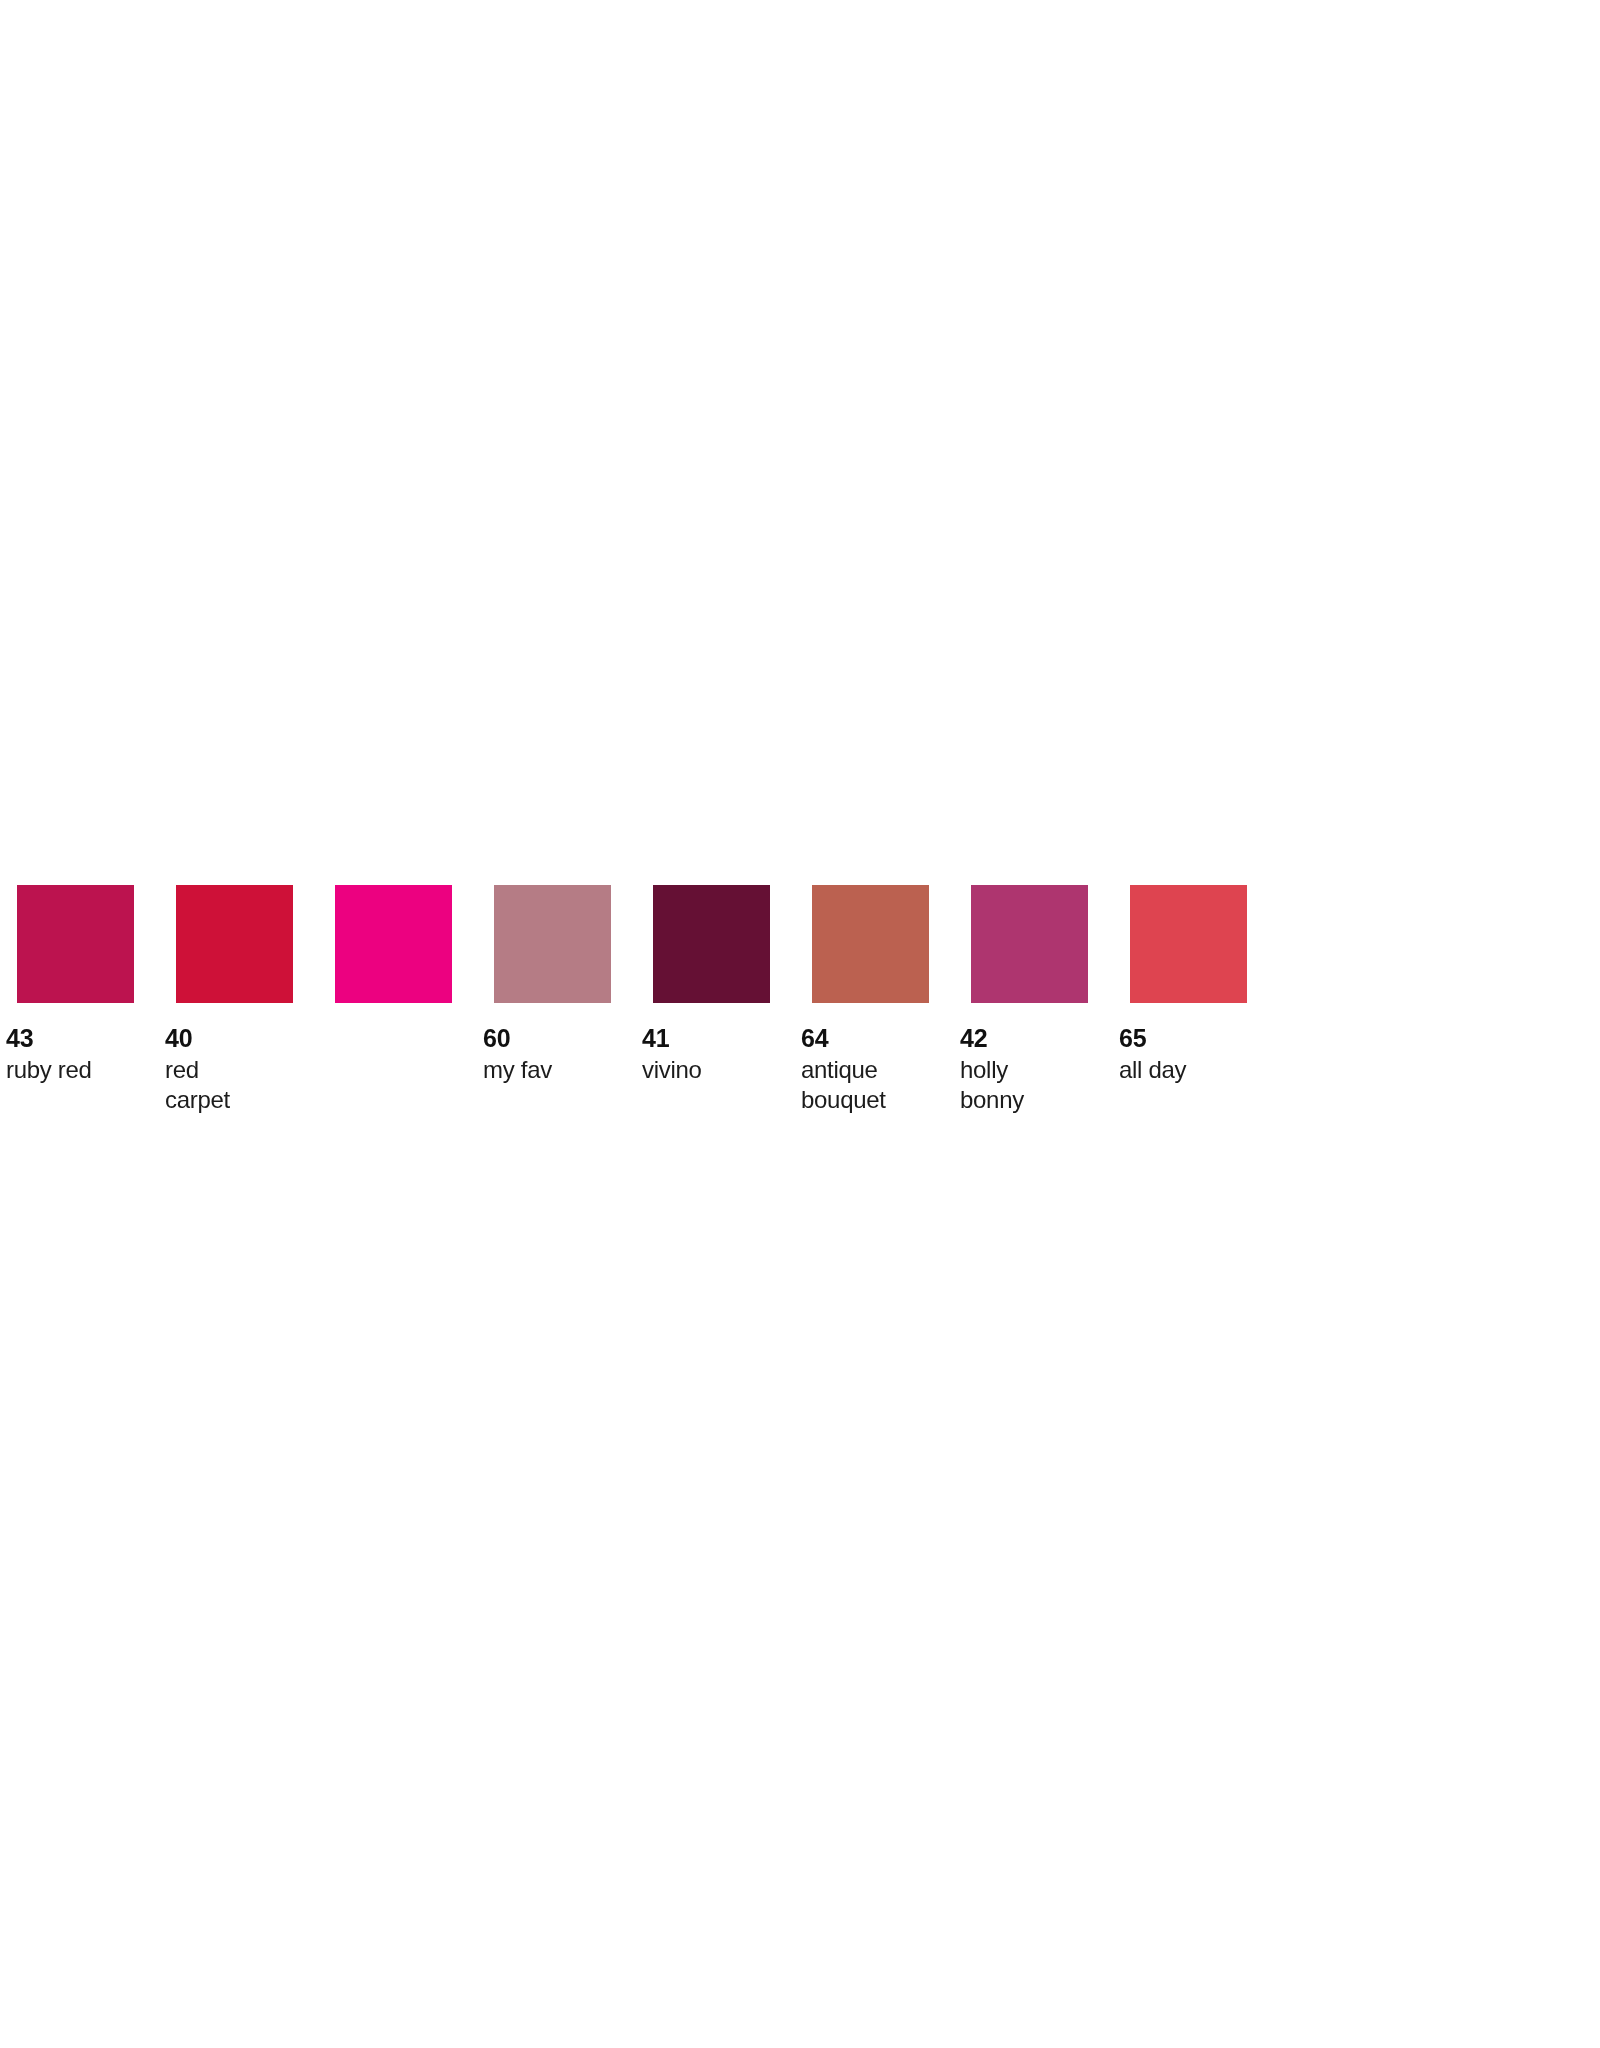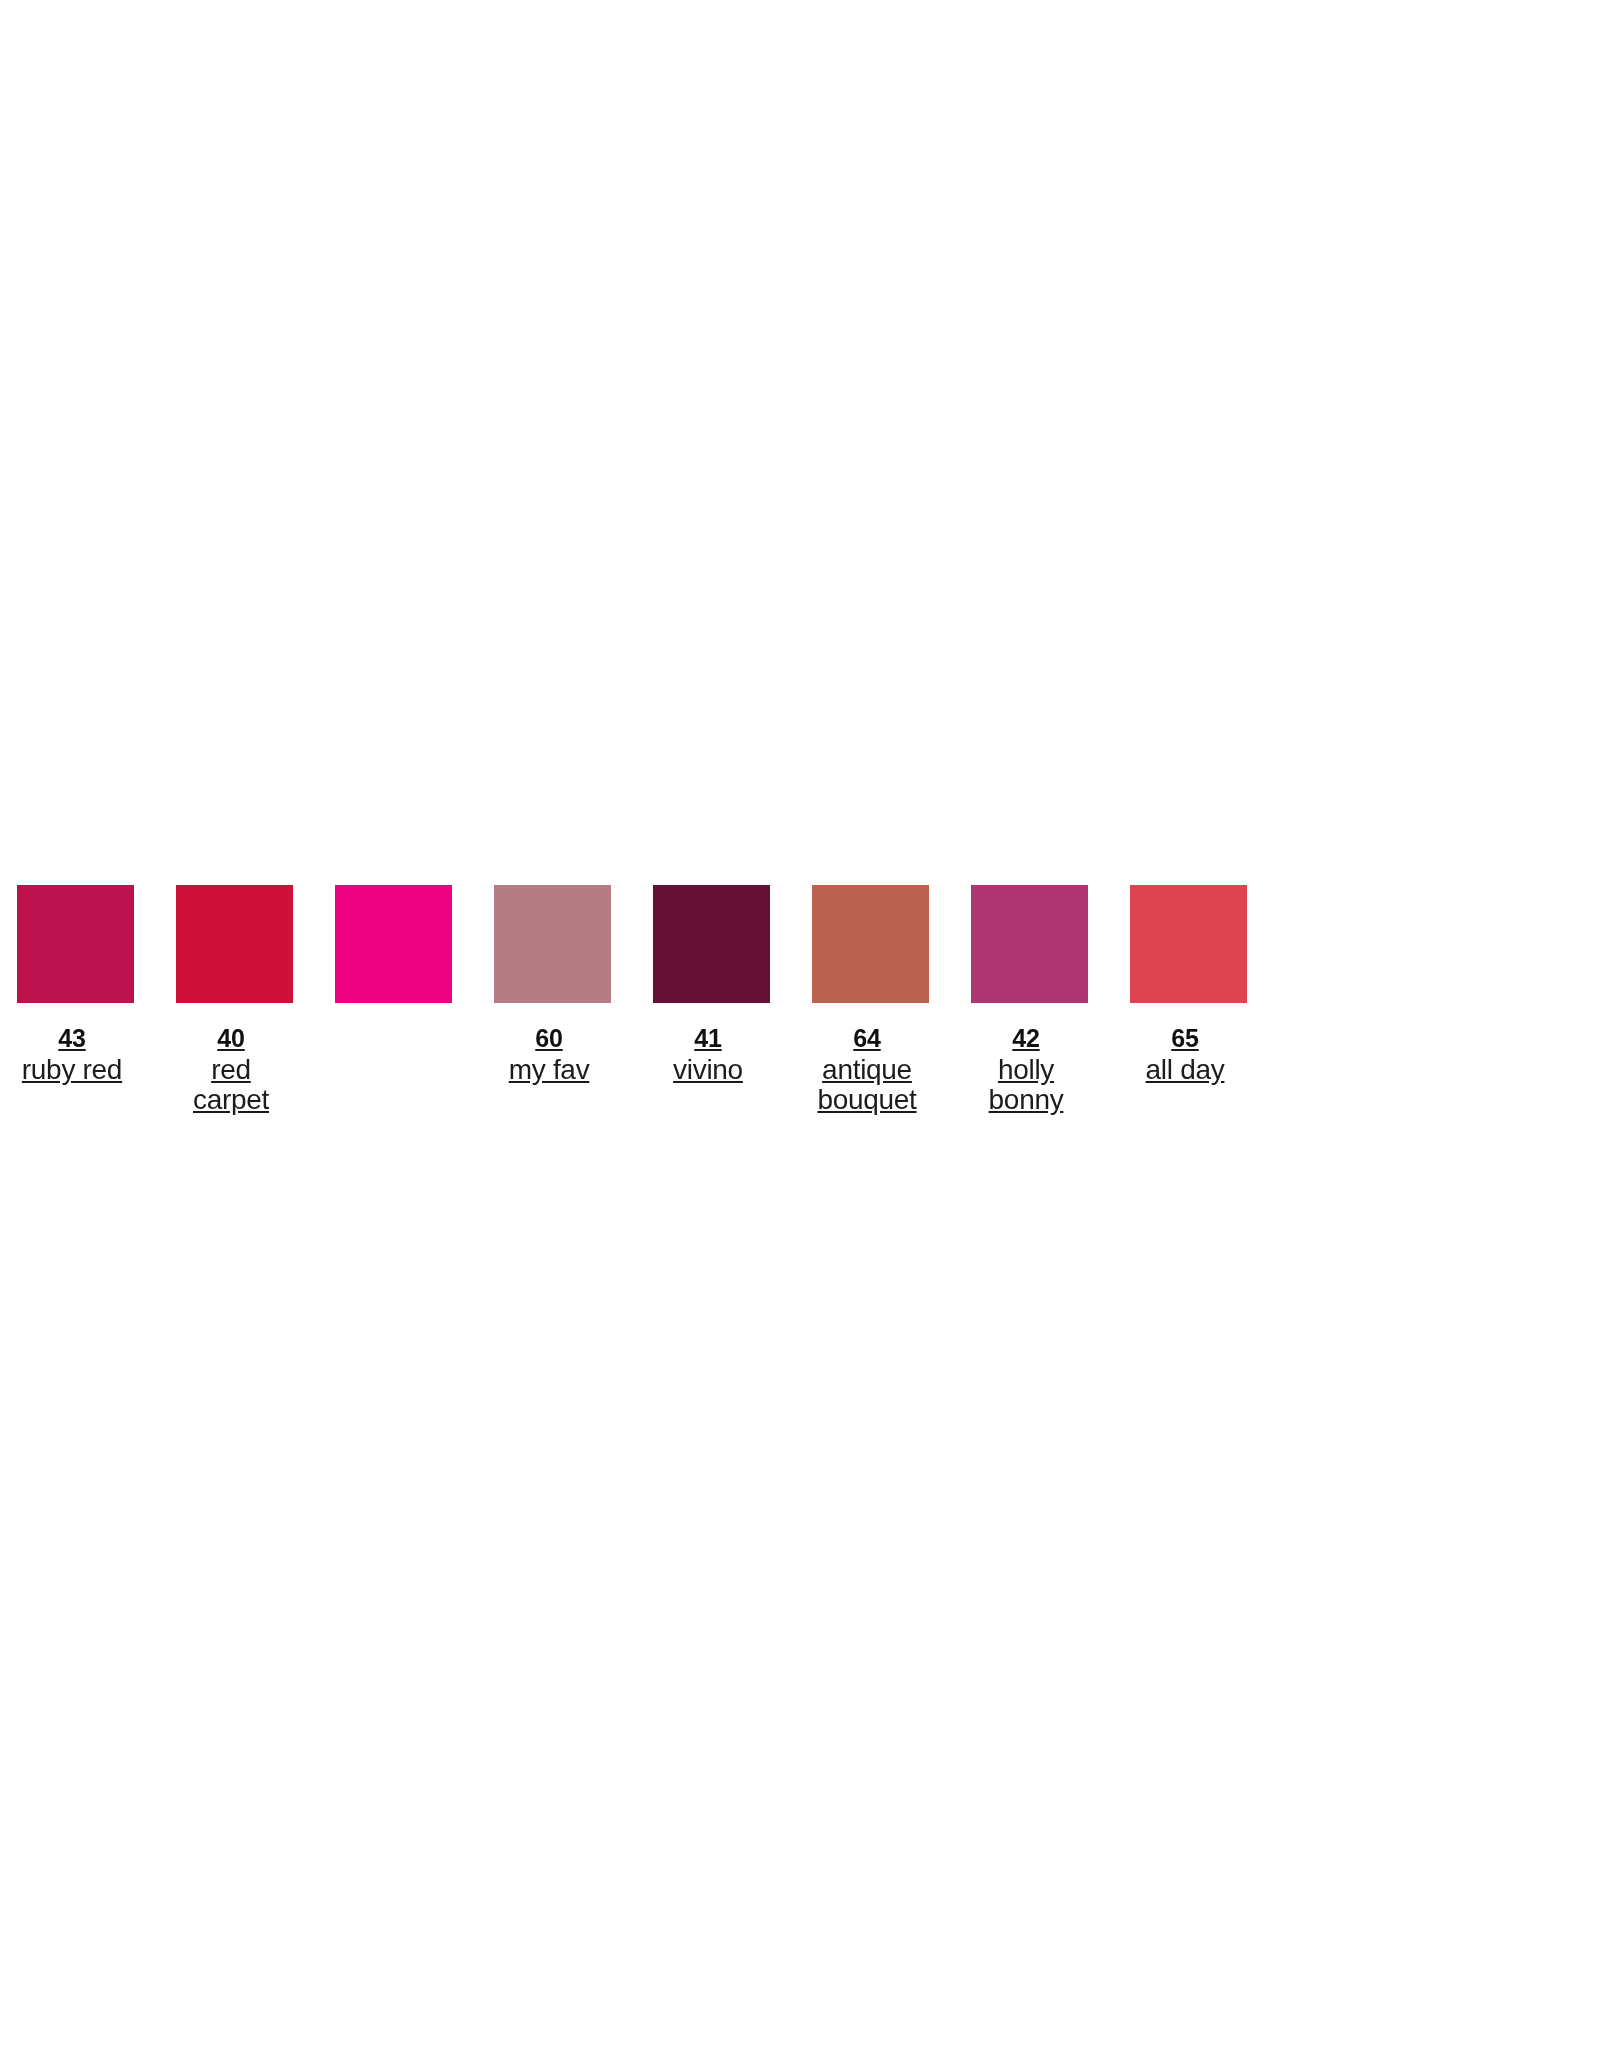--- a/index.html
+++ b/index.html
@@ -48,37 +48,35 @@
 
   .swatch-chip {
     width: 117px;
     height: 118px;
     display: block;
   }
 
   .swatch-meta {
     width: 132px;
     margin-left: -7px;
-    text-align: center;
     color: #1a1a1a;
-    text-decoration: underline;
   }
 
   .swatch-code {
     margin-top: 21px;
     font-size: 25px;
     font-weight: bold;
     line-height: 28px;
     letter-spacing: -0.2px;
     color: #111111;
   }
 
   .swatch-name {
     margin-top: 3px;
-    font-size: 28px;
+    font-size: 24px;
     font-weight: normal;
     line-height: 30px;
     letter-spacing: -0.3px;
     color: #1c1c1c;
     white-space: pre-line;
   }
 </style>
 </head>
 <body style="background-color: rgb(255, 255, 255);">
 

